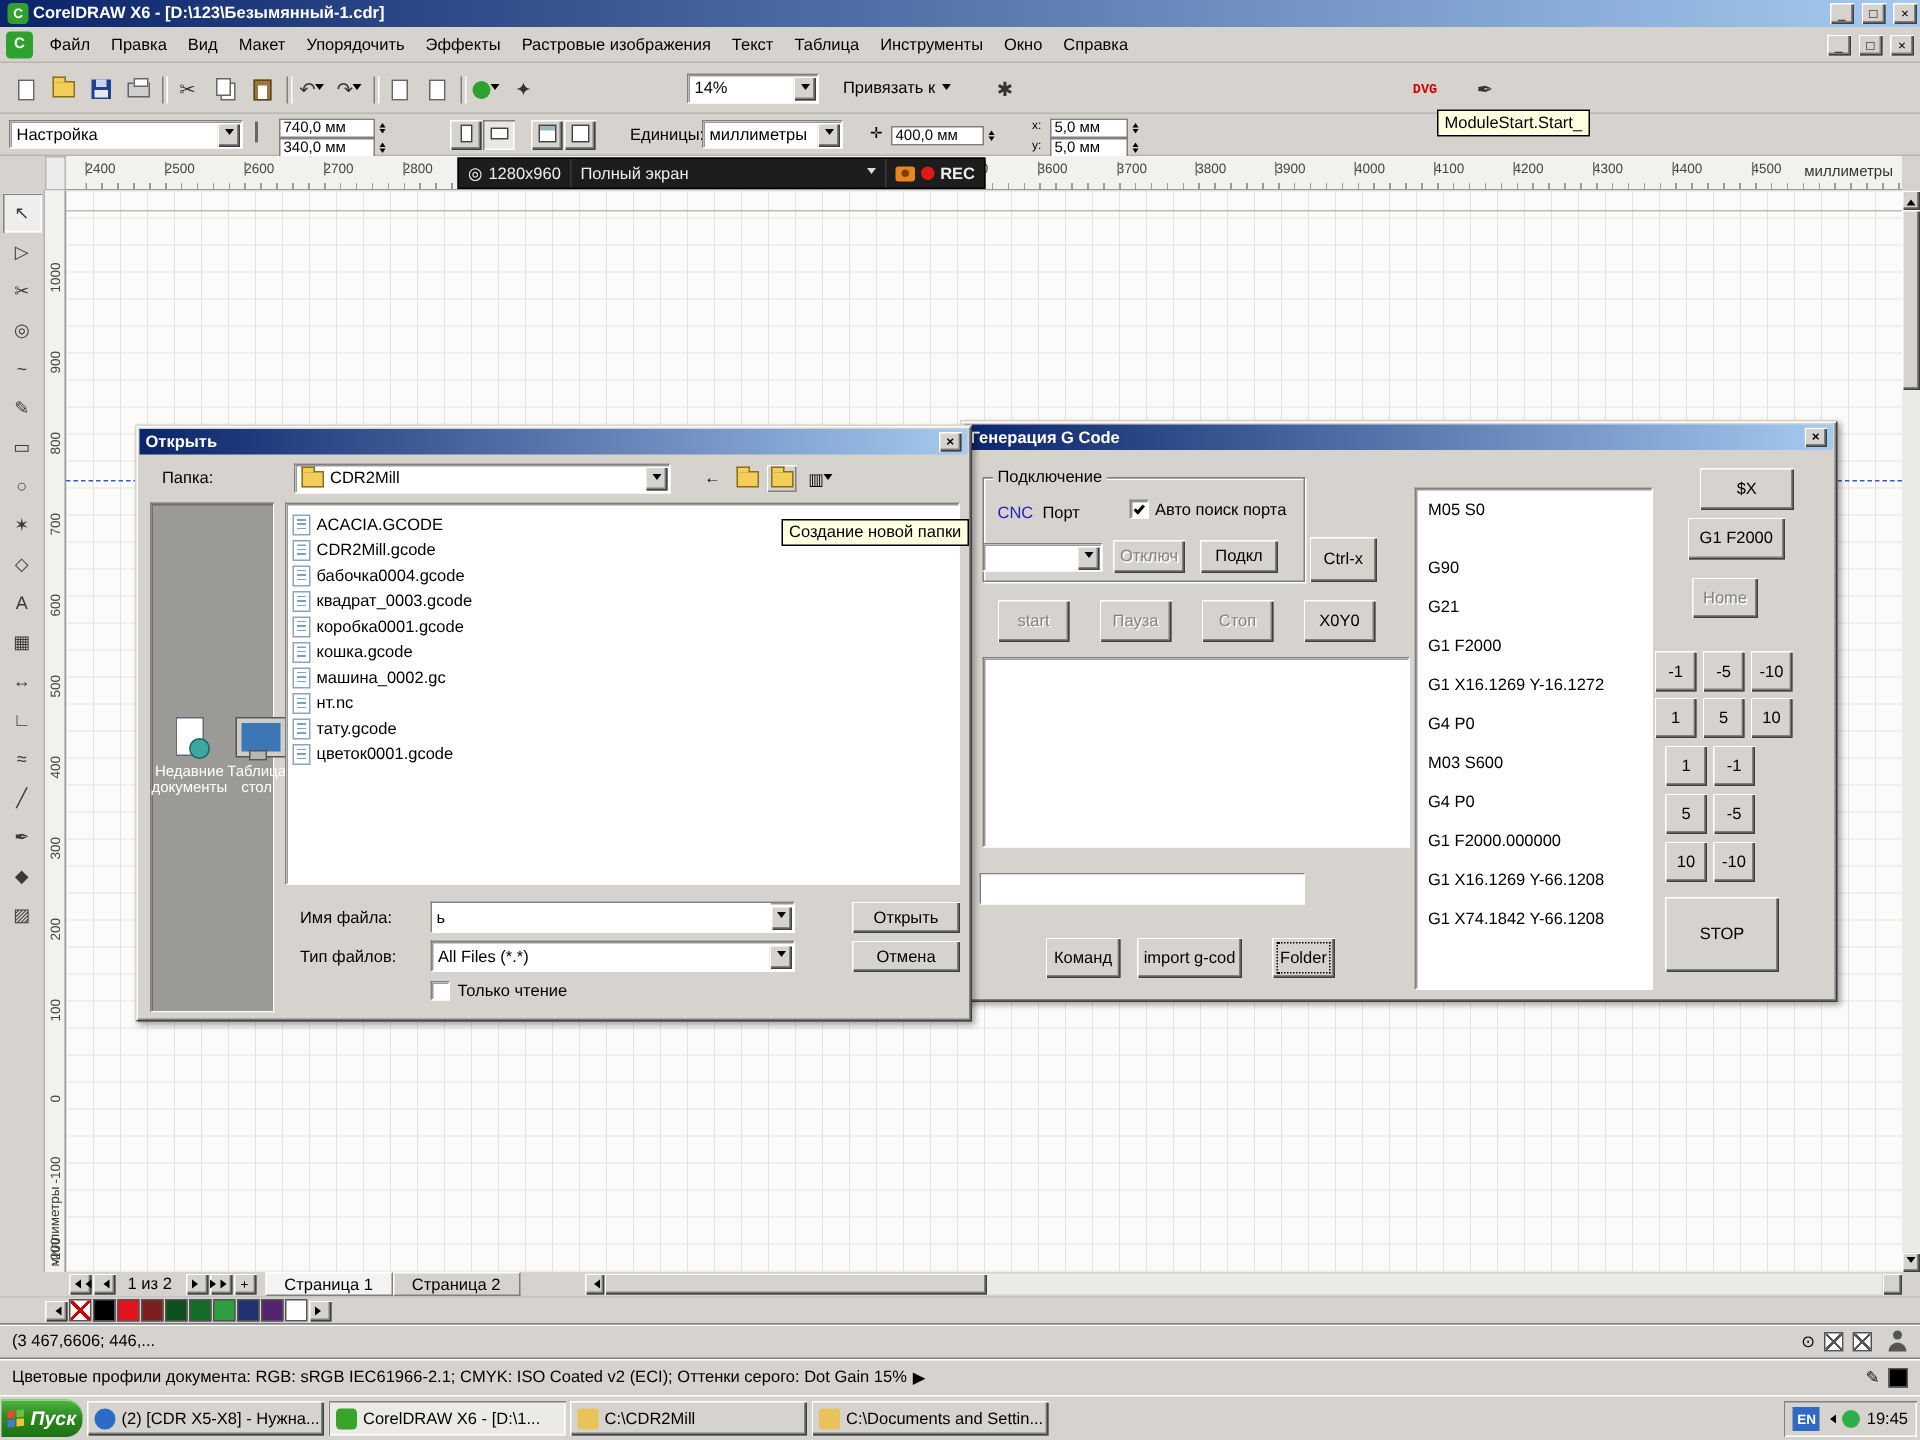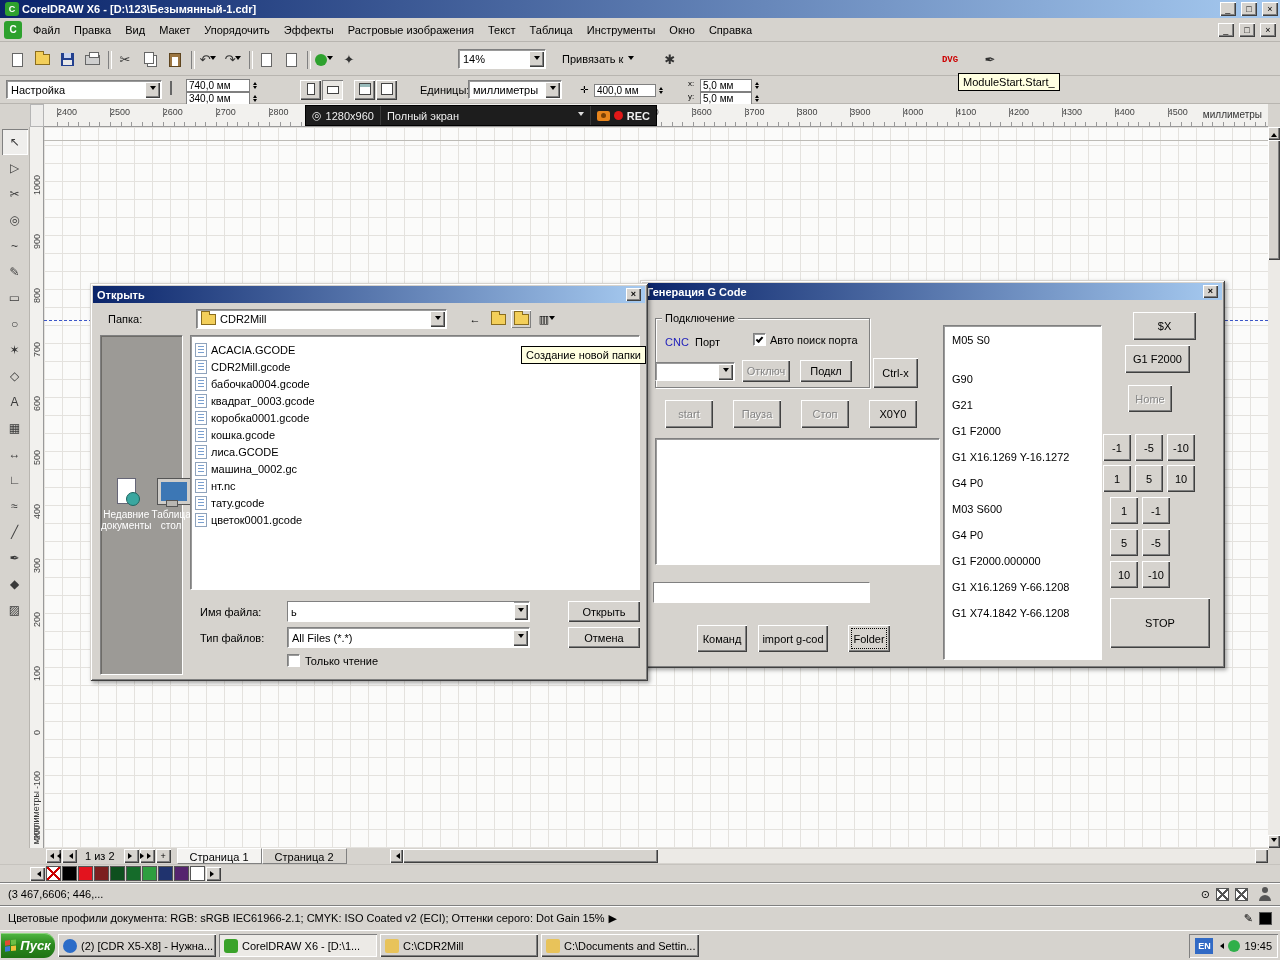--- a/index.html
+++ b/index.html
@@ -625,21 +625,21 @@
           <button class="btn" style="width:28px;height:27px;">5</button>
           <button class="btn" style="width:28px;height:27px;">-5</button>
         </span>
 
         <span style="display:flex;gap:4px;">
           <button class="btn" style="width:28px;height:27px;">10</button>
           <button class="btn" style="width:28px;height:27px;">-10</button>
         </span>
 
     </span>
-    <button class="btn abs" style="left:470px;top:318px;width:100px;height:50px;">STOP</button>
+    <button class="btn abs" style="left:470px;top:318px;width:76px;height:50px;">STOP</button>
   </div>
 
   <div id="open-dialog" class="dlg">
     <div class="dlg-title">
       <span>Открыть</span>
       <button class="dlg-close raised">×</button>
     </div>
     <span class="abs" style="left:18px;top:30px;">Папка:</span>
     <span class="combo abs" style="left:106px;top:26px;width:251px;height:20px;">
       <span class="mi-folder" style="margin-left:4px;flex:none;"></span>
@@ -713,24 +713,20 @@
         <div class="file-item">
           <span class="fic"></span>
           <span>коробка0001.gcode</span>
         </div>
 
         <div class="file-item">
           <span class="fic"></span>
           <span>кошка.gcode</span>
         </div>
 
-        <div class="file-item">
-          <span class="fic"></span>
-          <span>лиса.GCODE</span>
-        </div>
 
         <div class="file-item">
           <span class="fic"></span>
           <span>машина_0002.gc</span>
         </div>
 
         <div class="file-item">
           <span class="fic"></span>
           <span>нт.nc</span>
         </div>

